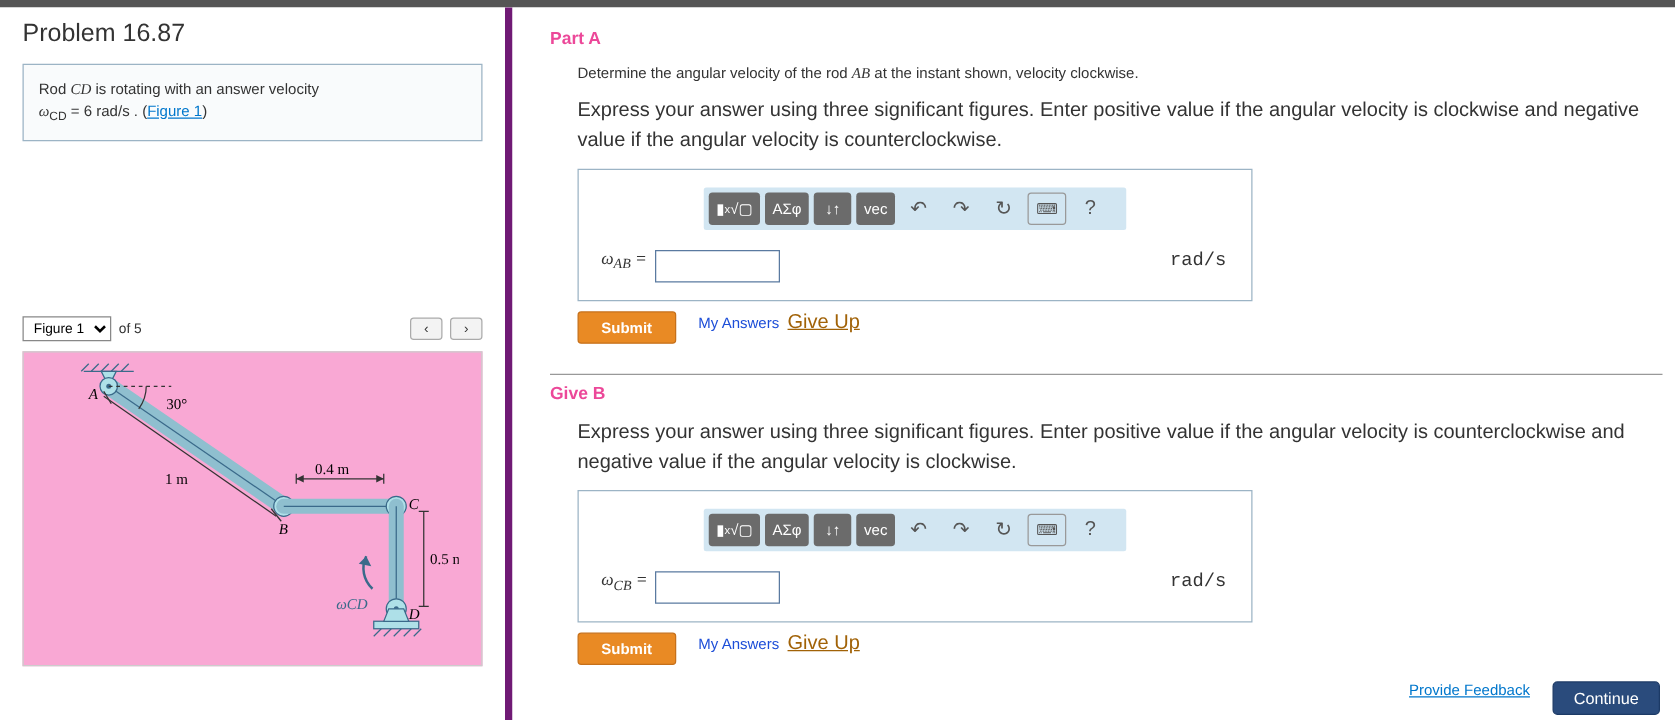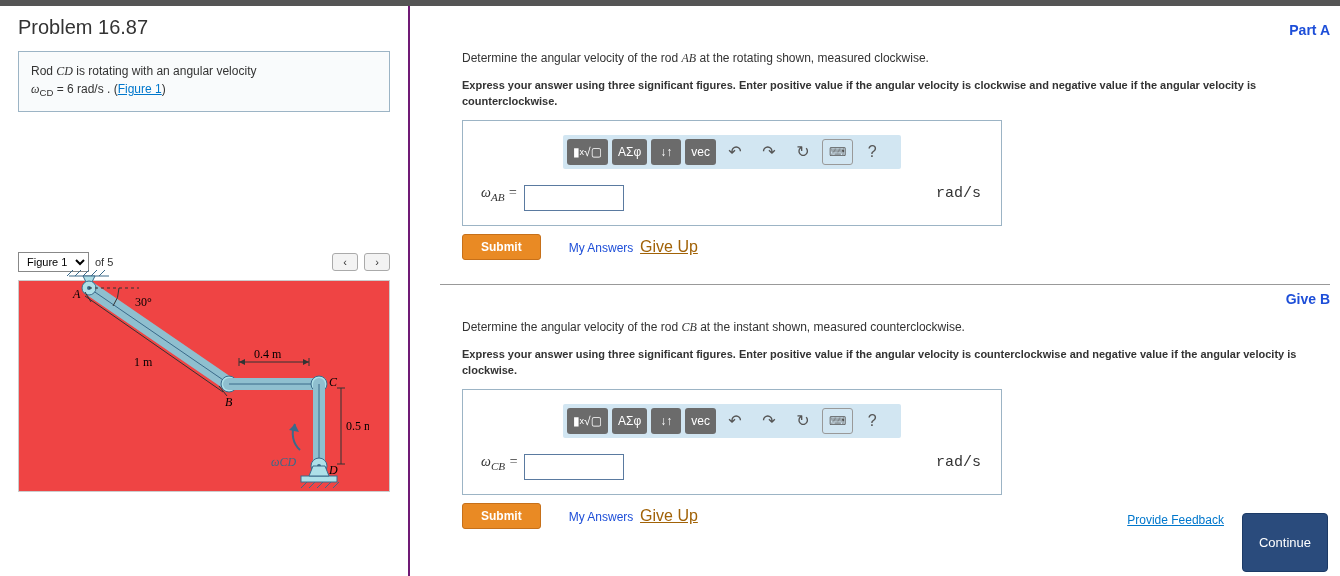--- a/index.html
+++ b/index.html
@@ -1,63 +1,63 @@
 <!DOCTYPE html>
 <html><head>
 <meta charset="utf-8">
 <style>
   * { box-sizing: border-box; margin: 0; padding: 0; }
   body { font-family: Arial, Helvetica, sans-serif; font-size: 12px; background: #fff; color: #333; width: 1340px; height: 576px; overflow: hidden; position: relative; }
   .topbar { height: 6px; background: #555; }
   .main { display: flex; height: 570px; }
-  .left { width: 410px; border-right: 2px solid #701a75; padding: 10px 18px; background: #fff; position: relative; }
+  .left { width: 410px; border-right: 6px solid #701a75; padding: 10px 18px; background: #fff; position: relative; }
   .right { flex: 1; padding: 10px 10px 0 30px; background: #fff; position: relative; }
   .problem-title { font-size: 20px; color: #333; margin-bottom: 12px; font-weight: normal; }
   .intro-box { border: 1px solid #9cb4c5; background: #f9fbfc; padding: 10px 12px; font-size: 12px; line-height: 1.5; color: #333; margin-bottom: 140px; }
   .italic { font-style: italic; font-family: "Times New Roman", serif; }
   .sub { vertical-align: sub; font-size: 0.8em; }
   .link { color: #0077cc; text-decoration: underline; cursor: pointer; }
   .figure-bar { display: flex; align-items: center; gap: 4px; margin-bottom: 8px; }
   .figure-select { border: 1px solid #888; font-size: 11px; padding: 2px 4px; background: #fff; }
   .of-text { font-size: 11px; color: #333; margin-left: 2px; }
   .nav-btns { margin-left: auto; display: flex; gap: 6px; }
   .nav-btn { width: 26px; height: 18px; border: 1px solid #aaa; background: #f3f3f3; border-radius: 3px; font-size: 11px; display: flex; align-items: center; justify-content: center; cursor: pointer; }
-  .figure-box { border: 1px solid #ccc; height: 212px; display: flex; align-items: center; justify-content: center; background: #ef4444; }
+  .figure-box { border: 1px solid #ccc; height: 252px; display: flex; align-items: center; justify-content: center; background: #f9a8d4; }
   .figure-svg { width: 330px; height: 240px; }
-  .part-header { font-size: 14px; font-weight: bold; color: #1d4ed8; margin: 6px 0 12px 0; text-align: right; }
+  .part-header { font-size: 14px; font-weight: bold; color: #ec4899; margin: 6px 0 12px 0; }
   .part-prompt { font-size: 12px; color: #333; margin-left: 22px; margin-bottom: 10px; line-height: 1.4; }
-  .part-hint { font-size: 11px; color: #333; font-weight: bold; margin-left: 22px; margin-bottom: 10px; line-height: 1.5; max-width: 860px; }
+  .part-hint { font-size: 16px; color: #333; font-weight: normal; margin-left: 22px; margin-bottom: 10px; line-height: 1.5; max-width: 860px; }
   .answer-box { border: 1px solid #9cb4c5; background: #fff; margin-left: 22px; width: 540px; padding: 0; position: relative; margin-bottom: 8px; }
   .toolbar { background: #d2e6f2; margin: 14px 100px 10px 100px; display: flex; align-items: center; gap: 4px; padding: 4px; border-radius: 2px; }
   .tool-btn { height: 26px; min-width: 30px; padding: 0 6px; background: #6b6b6b; color: #fff; border: none; border-radius: 3px; font-size: 12px; display: flex; align-items: center; justify-content: center; cursor: pointer; }
   .tool-btn.icon { background: #d2e6f2; color: #555; font-size: 16px; }
   .tool-btn.box { background: #d2e6f2; border: 1px solid #999; color: #555; }
   .answer-row { display: flex; align-items: flex-start; padding: 6px 20px 14px 18px; }
   .var-label { font-style: italic; font-family: "Times New Roman", serif; font-size: 14px; white-space: nowrap; margin-right: 6px; }
   .answer-input { width: 100px; height: 26px; border: 1px solid #5a7aa0; background: #fff; }
   .unit-label { margin-left: auto; font-family: Liberation Mono, monospace; font-size: 15px; }
-  .submit-row { display: flex; align-items: center; gap: 28px; margin-left: 22px; margin-bottom: 24px; }
+  .submit-row { display: flex; align-items: flex-start; gap: 18px; margin-left: 22px; margin-bottom: 24px; }
   .submit-btn { background: #e98a24; color: #fff; border: 1px solid #c6701a; border-radius: 3px; padding: 5px 18px; font-size: 12px; font-weight: bold; cursor: pointer; }
   .my-answers { color: #1d4ed8; font-size: 12px; }
   .giveup { color: #a16207; text-decoration: underline; cursor: pointer; font-size: 16px; }
   .hr { border: none; border-top: 1px solid #999; margin: 0 0 4px 0; }
   .footer { position: absolute; bottom: 4px; right: 12px; display: flex; gap: 18px; }
   .provide-feedback { color: #0077cc; text-decoration: underline; font-size: 12px; cursor: pointer; }
-  .continue-btn { background: #2a4b7c; color: #fff; border: 1px solid #1c3a66; border-radius: 4px; padding: 21px 16px; font-size: 13px; cursor: pointer; }
+  .continue-btn { background: #2a4b7c; color: #fff; border: 1px solid #1c3a66; border-radius: 4px; padding: 5px 16px; font-size: 13px; cursor: pointer; }
 </style>
 </head>
 <body>
 
 <div class="topbar"></div>
 <div class="main">
 
   <div class="left">
     <div class="problem-title">Problem 16.87</div>
     <div class="intro-box">
-      <span>Rod </span><span class="italic">CD</span><span> is rotating with an angular velocity </span><br>
+      <span>Rod </span><span class="italic">CD</span><span> is rotating with an answer velocity </span><br>
       <span class="italic">ω</span><span class="sub">CD</span><span> = 6 rad/s . (</span><span class="link">Figure 1</span><span>)</span>
     </div>
 
     <div class="figure-bar">
       <select class="figure-select">
         <option>Figure 1</option>
       </select>
       <span class="of-text">of 5</span>
       <div class="nav-btns">
         <div class="nav-btn">‹</div>
@@ -133,21 +133,21 @@
         <polygon points="256,158 250,164 260,166" fill="#3a6a8a"></polygon>
         <text x="232" y="200" font-size="12" font-style="italic" font-family="serif" fill="#3a6a8a">ωCD</text>
       </svg>
     </div>
   </div>
 
   <div class="right">
 
     <div class="part-header">Part A</div>
     <div class="part-prompt">
-      <span>Determine the angular velocity of the rod </span><span class="italic">AB</span><span> at the rotating shown, measured clockwise.</span>
+      <span>Determine the angular velocity of the rod </span><span class="italic">AB</span><span> at the instant shown, velocity clockwise.</span>
     </div>
     <div class="part-hint">Express your answer using three significant figures. Enter positive value if the angular velocity is clockwise and negative value if the angular velocity is counterclockwise.</div>
     <div class="answer-box">
       <div class="toolbar">
         <button class="tool-btn">
             <span>▮</span>
             <sup style="font-size:9px">x</sup>
             <span>√</span>
             <span>▢</span>
           </button>
@@ -170,23 +170,20 @@
       <button class="submit-btn">Submit</button>
       <span>
         <span class="my-answers">My Answers</span>
         &nbsp;<span class="giveup">Give Up</span>
       </span>
     </div>
 
     <hr class="hr">
 
     <div class="part-header">Give B</div>
-    <div class="part-prompt">
-      <span>Determine the angular velocity of the rod </span><span class="italic">CB</span><span> at the instant shown, measured counterclockwise.</span>
-    </div>
     <div class="part-hint">Express your answer using three significant figures. Enter positive value if the angular velocity is counterclockwise and negative value if the angular velocity is clockwise.</div>
     <div class="answer-box">
       <div class="toolbar">
         <button class="tool-btn">
             <span>▮</span>
             <sup style="font-size:9px">x</sup>
             <span>√</span>
             <span>▢</span>
           </button>
         <button class="tool-btn">ΑΣφ</button>

